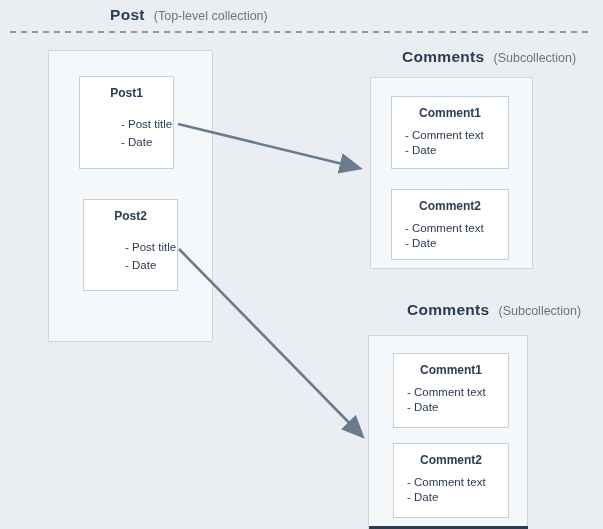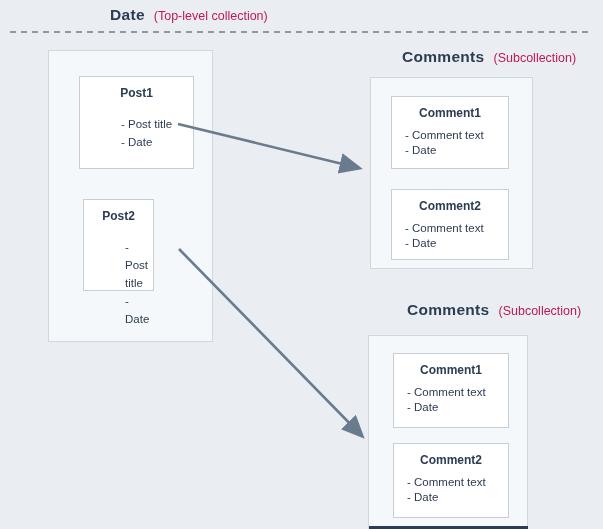--- a/index.html
+++ b/index.html
@@ -20,21 +20,21 @@
     white-space: nowrap;
   }
   .section-title {
     font-size: 15.5px;
     font-weight: bold;
     letter-spacing: 0.3px;
     color: #2c3c52;
   }
   .section-subtitle {
     font-size: 12.5px;
-    color: #be185d;
+    color: #737373;
   }
   .dashed-line {
     position: absolute;
     left: 10px;
     top: 31px;
     width: 582px;
     height: 2px;
     background: repeating-linear-gradient(to right, #8c98a5 0 6px, transparent 6px 11px);
   }
   .collection-container {
@@ -59,22 +59,22 @@
     padding-left: 13px;
     font-size: 11.5px;
   }
   .posts-fields { margin-top: 15px; }
   .posts-fields .field { line-height: 18px; margin-left: 28px; }
   .comment-fields { margin-top: 8px; }
   .comment-fields .field { line-height: 14.5px; }
 
   
   .posts-container { left: 48px; top: 50px; width: 165px; height: 292px; }
-  .post1-card { left: 30px; top: 25px; width: 115px; height: 93px; }
-  .post2-card { left: 34px; top: 148px; width: 71px; height: 92px; }
+  .post1-card { left: 30px; top: 25px; width: 95px; height: 93px; }
+  .post2-card { left: 34px; top: 148px; width: 95px; height: 92px; }
 
   
   .comments1-header { left: 402px; top: 48px; }
   .comments1-container { left: 370px; top: 77px; width: 163px; height: 192px; }
   .c1-card1 { left: 20px; top: 18px; width: 118px; height: 73px; }
   .c1-card2 { left: 20px; top: 111px; width: 118px; height: 71px; }
 
   
   .comments2-header { left: 407px; top: 301px; }
   .comments2-container { left: 368px; top: 335px; width: 160px; height: 200px; }
@@ -95,21 +95,21 @@
     height: 10px;
     background: #2c3c52;
   }
 </style>
 </head>
 <body>
 
 <div class="canvas">
 
   <div class="section-header" style="left:110px; top:6px;">
-    <span class="section-title">Date</span>
+    <span class="section-title">Post</span>
     <span class="section-subtitle">(Top-level collection)</span>
   </div>
 
   <div class="dashed-line"></div>
 
   <div class="collection-container posts-container">
     <div class="doc-card post1-card">
       <div class="doc-title">Post1</div>
       <div class="doc-fields posts-fields">
         <div class="field">- Post title</div>

